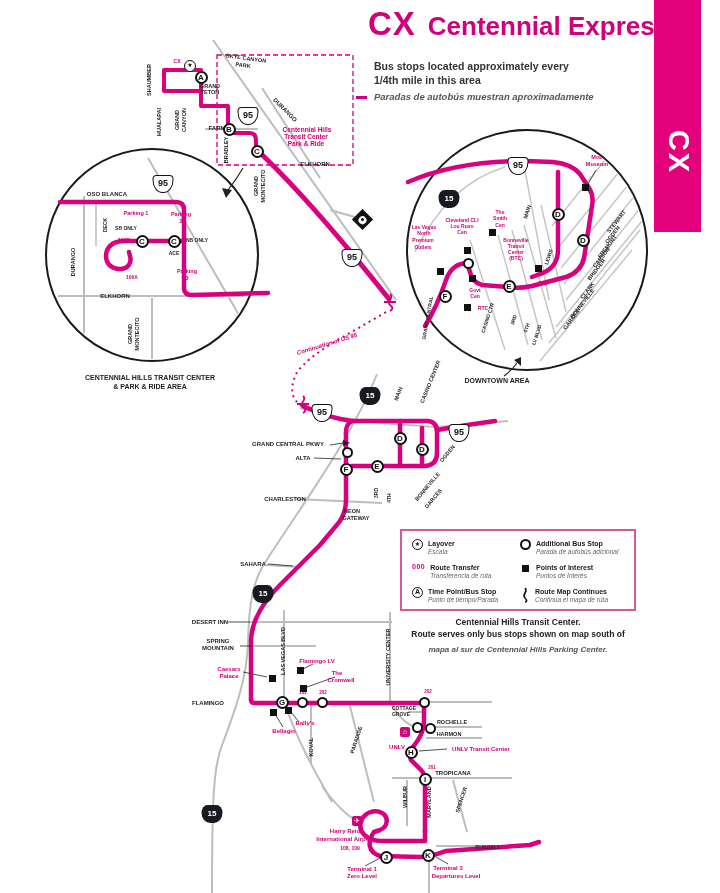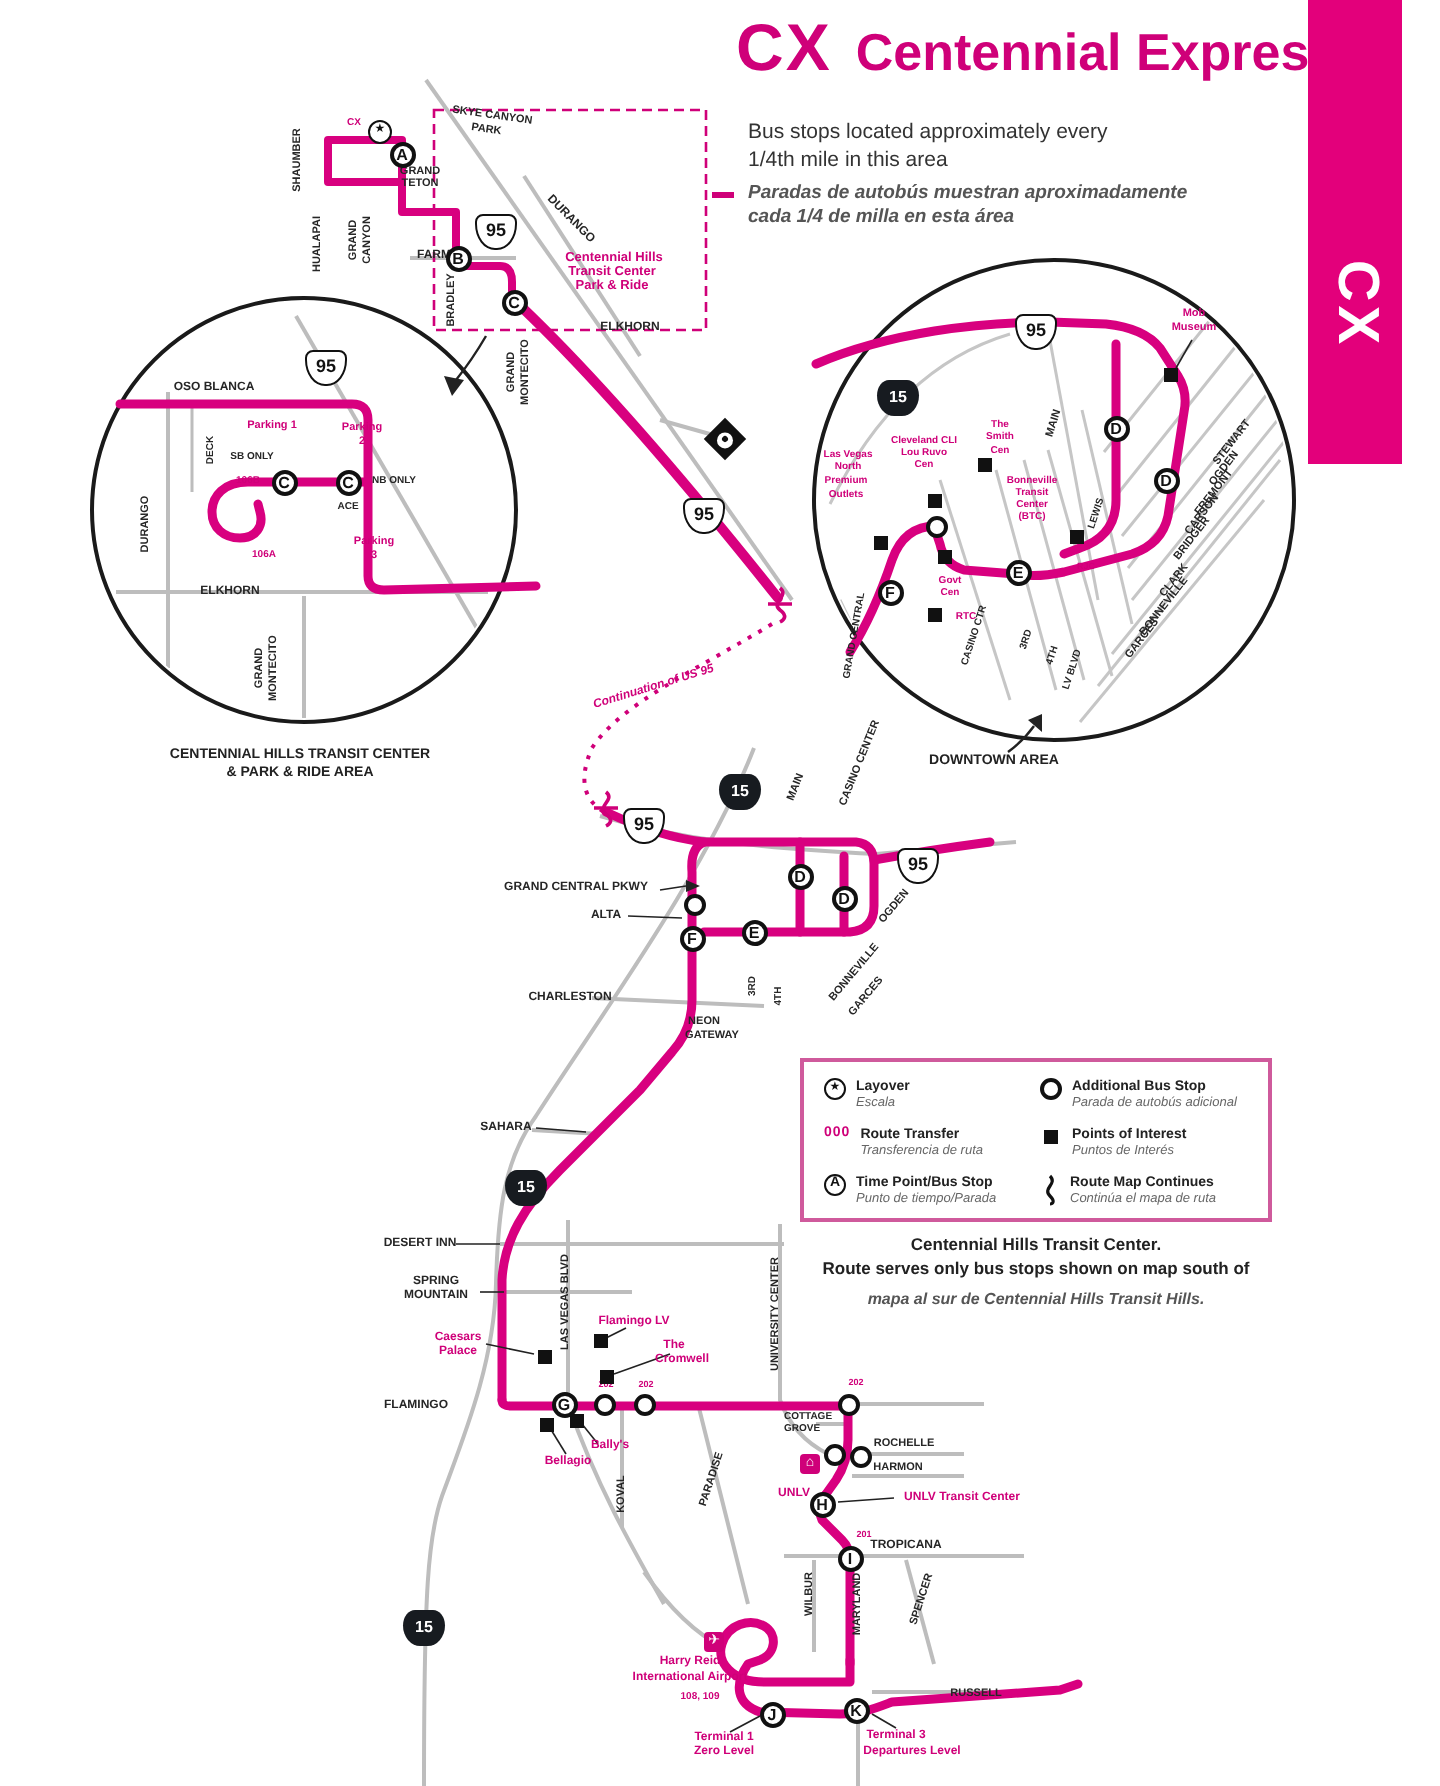--- a/index.html
+++ b/index.html
@@ -11,21 +11,21 @@
   svg.base{position:absolute;left:0;top:0;}
 
   
   .title{position:absolute;left:368px;top:5px;display:flex;gap:12px;align-items:baseline;color:var(--accent);}
   .title .code{font-size:33px;font-weight:bold;letter-spacing:1px;}
   .title .name{font-size:26px;font-weight:bold;}
   .banner{position:absolute;left:654px;top:0;width:47px;height:232px;background:var(--banner);}
   .banner span{position:absolute;left:50%;top:152px;transform:translate(-50%,-50%) rotate(90deg);
                color:#fff;font-weight:bold;font-size:29px;letter-spacing:2px;}
 
-  .freq{position:absolute;left:374px;top:60px;font-size:10.5px;font-weight:normal;color:#333;line-height:1.3;}
+  .freq{position:absolute;left:374px;top:60px;font-size:10.5px;font-weight:bold;color:#333;line-height:1.3;}
   .freq-es{position:absolute;left:374px;top:91px;font-size:9.5px;font-style:italic;font-weight:bold;color:#555;line-height:1.3;}
   .freq-tick{position:absolute;left:356px;top:96px;width:11px;height:3px;background:var(--accent);}
 
   
   .lbl{position:absolute;white-space:nowrap;font-weight:bold;line-height:1.05;}
   .st{font-size:6px;color:#262626;}
   .poi{font-size:6px;color:var(--accent);}
   .it{font-style:italic;}
 
   .tp{position:absolute;width:13px;height:13px;margin:-6.5px 0 0 -6.5px;border:2px solid #111;
@@ -381,21 +381,20 @@
     <span>CX</span>
   </div>
 
   <div class="freq-tick"></div>
   <div class="freq">
     <div>Bus stops located approximately every</div>
     <div>1/4th mile in this area</div>
   </div>
   <div class="freq-es">
     <div>Paradas de autobús muestran aproximadamente</div>
-    <div>cada 1/4 de milla en esta área</div>
   </div>
 
   <div class="cap" style="left:150px;top:374px;">CENTENNIAL HILLS TRANSIT CENTER</div>
   <div class="cap" style="left:150px;top:383px;">&amp; PARK &amp; RIDE AREA</div>
   <div class="cap" style="left:497px;top:377px;">DOWNTOWN AREA</div>
 
   <div class="legend">
     <div class="leg" style="left:10px;top:8px;">
       <span class="lgc">★</span>
       <span class="txt">
@@ -442,16 +441,16 @@
         <span class="lge">Continúa el mapa de ruta</span>
       </span>
     </div>
   </div>
 
   <div class="south">
     <div>Centennial Hills Transit Center.</div>
     <div>Route serves only bus stops shown on map south of</div>
   </div>
   <div class="south-es">
-    <div>mapa al sur de Centennial Hills Transit Hills.</div>
+    <div>mapa al sur de Centennial Hills Parking Center.</div>
   </div>
 
 </div>
 
 </body></html>

